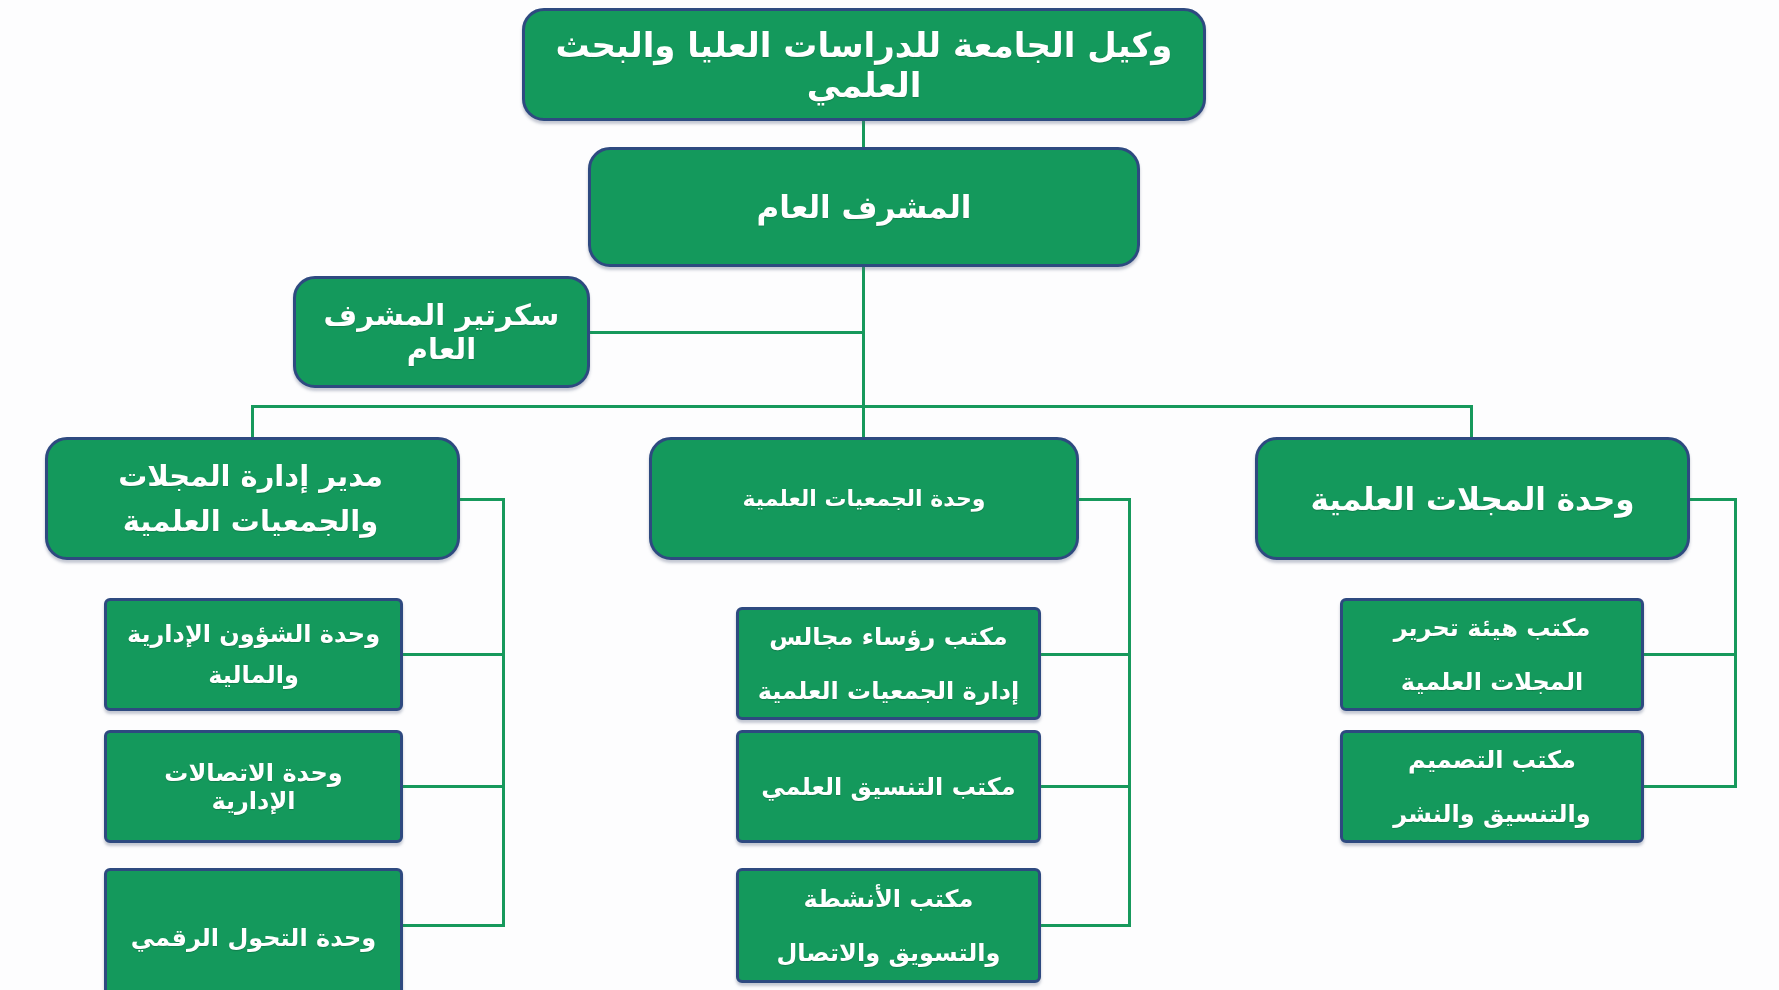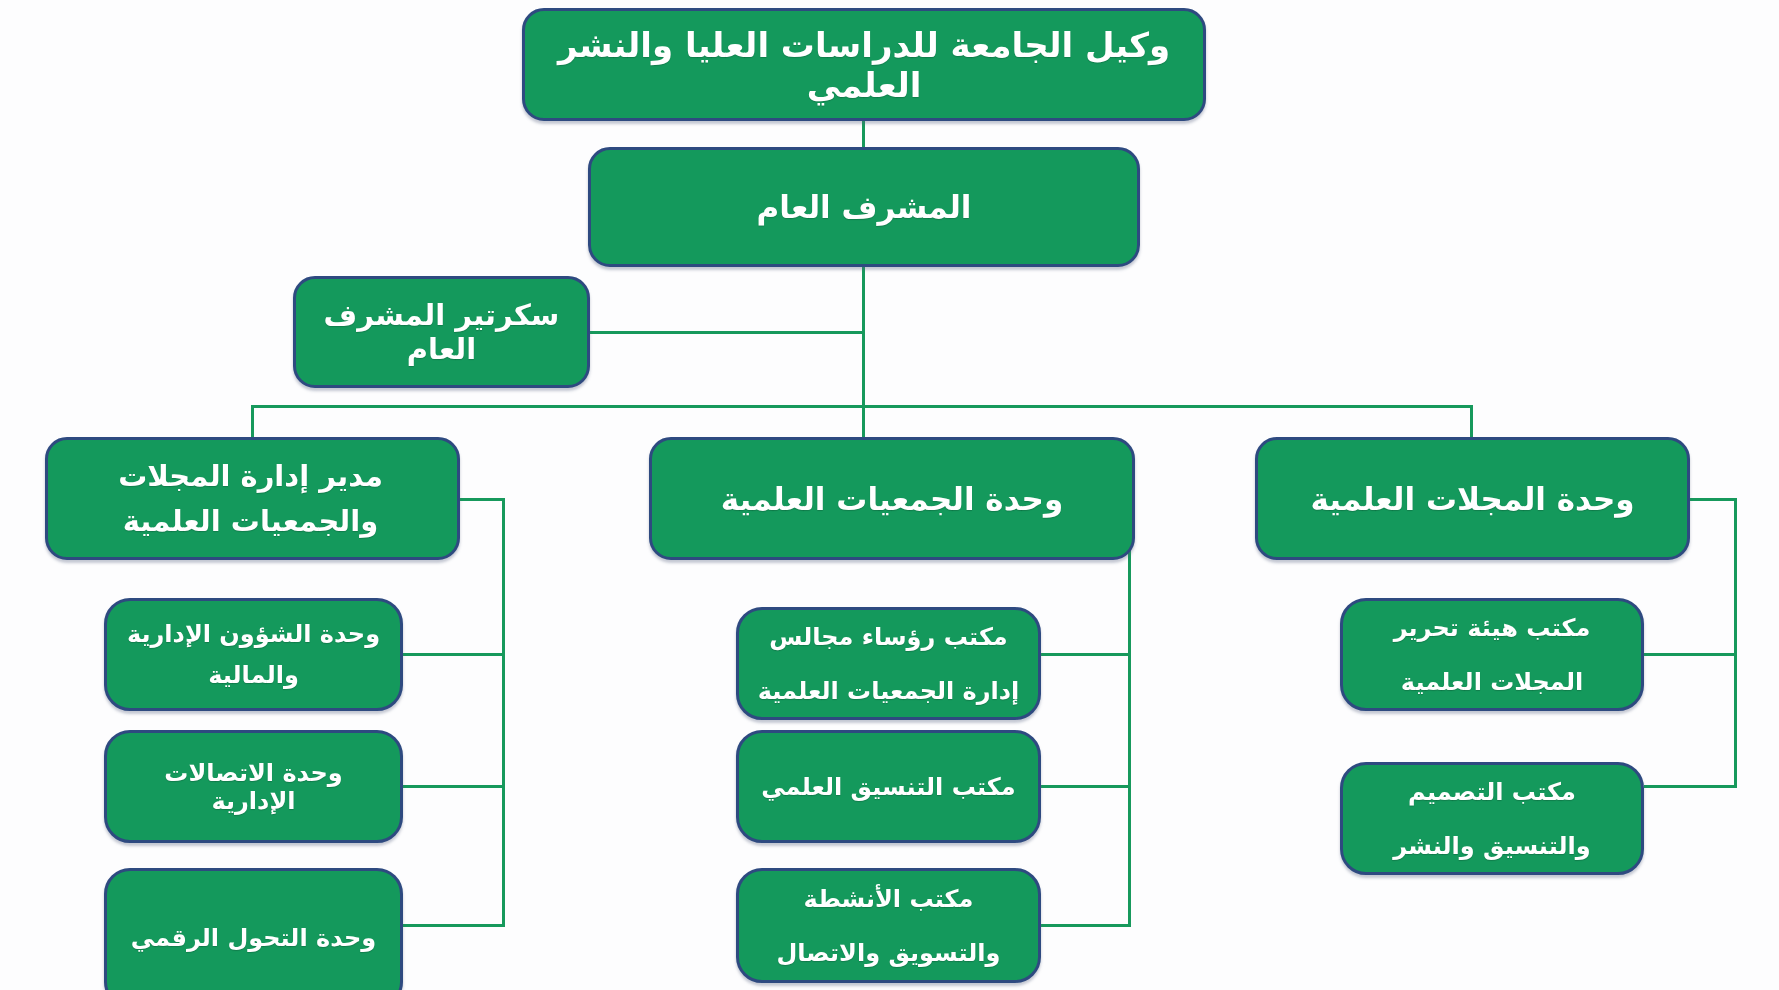--- a/index.html
+++ b/index.html
@@ -15,21 +15,21 @@
     display:flex;
     align-items:center;
     justify-content:center;
     text-align:center;
     box-sizing:border-box;
     box-shadow:0 3px 3px rgba(90,100,130,.35);
     direction:rtl;
     padding:6px 18px;
     text-shadow:0 1px 1px rgba(0,0,0,.18);
   }
-  .node.sub{border-radius:26px;}
+  .node.sub{border-radius:6px;}
   .line{position:absolute;background:#17995C;}
   .two-line{display:flex;flex-direction:column;justify-content:center;}
 </style>
 </head>
 <body>
 
 <div class="canvas">
 
   <div class="line" style="left:862px;top:121px;width:3px;height:26px;"></div>
   <div class="line" style="left:862px;top:267px;width:3px;height:173px;"></div>
@@ -48,38 +48,38 @@
   <div class="line" style="left:1128px;top:498px;width:3px;height:429px;"></div>
   <div class="line" style="left:1041px;top:653px;width:87px;height:3px;"></div>
   <div class="line" style="left:1041px;top:785px;width:87px;height:3px;"></div>
   <div class="line" style="left:1041px;top:924px;width:87px;height:3px;"></div>
 
   <div class="line" style="left:1690px;top:498px;width:47px;height:3px;"></div>
   <div class="line" style="left:1734px;top:498px;width:3px;height:290px;"></div>
   <div class="line" style="left:1644px;top:653px;width:90px;height:3px;"></div>
   <div class="line" style="left:1644px;top:785px;width:90px;height:3px;"></div>
 
-  <div class="node" style="left:522px;top:8px;width:684px;height:113px;font-size:34px;">وكيل الجامعة للدراسات العليا والنشر العلمي</div>
+  <div class="node" style="left:522px;top:8px;width:684px;height:113px;font-size:34px;">وكيل الجامعة للدراسات العليا والبحث العلمي</div>
 
   <div class="node two-line" style="left:588px;top:147px;width:552px;height:120px;font-size:31px;line-height:1.75;">
     <span>المشرف العام</span>
   </div>
 
   <div class="node" style="left:293px;top:276px;width:297px;height:112px;font-size:29px;">سكرتير المشرف العام</div>
 
   <div class="node" style="left:45px;top:437px;width:415px;height:123px;font-size:29px;line-height:1.55;padding-left:14px;">مدير إدارة المجلات والجمعيات العلمية</div>
 
-  <div class="node" style="left:649px;top:437px;width:486px;height:123px;font-size:31px;">وحدة الجمعيات العلمية</div>
+  <div class="node" style="left:649px;top:437px;width:430px;height:123px;font-size:22px;">وحدة الجمعيات العلمية</div>
 
   <div class="node" style="left:1255px;top:437px;width:435px;height:123px;font-size:31px;">وحدة المجلات العلمية</div>
 
   <div class="node sub" style="left:104px;top:598px;width:299px;height:113px;font-size:24px;line-height:1.7;">وحدة الشؤون الإدارية والمالية</div>
   <div class="node sub" style="left:104px;top:730px;width:299px;height:113px;font-size:24px;">وحدة الاتصالات الإدارية</div>
   <div class="node sub" style="left:104px;top:868px;width:299px;height:140px;font-size:24px;">وحدة التحول الرقمي</div>
 
   <div class="node sub" style="left:736px;top:598px;width:305px;height:113px;font-size:24px;line-height:2.25;margin-top:9px;">مكتب رؤساء مجالس إدارة الجمعيات العلمية</div>
   <div class="node sub" style="left:736px;top:730px;width:305px;height:113px;font-size:24px;">مكتب التنسيق العلمي</div>
   <div class="node sub" style="left:736px;top:868px;width:305px;height:115px;font-size:24px;line-height:2.25;">مكتب الأنشطة والتسويق والاتصال</div>
 
   <div class="node sub" style="left:1340px;top:598px;width:304px;height:113px;font-size:24px;line-height:2.25;">مكتب هيئة تحرير المجلات العلمية</div>
-  <div class="node sub" style="left:1340px;top:762px;width:304px;height:113px;font-size:24px;line-height:2.25;">مكتب التصميم والتنسيق والنشر</div>
+  <div class="node sub" style="left:1340px;top:730px;width:304px;height:113px;font-size:24px;line-height:2.25;">مكتب التصميم والتنسيق والنشر</div>
 
 </div>
 
 </body></html>

